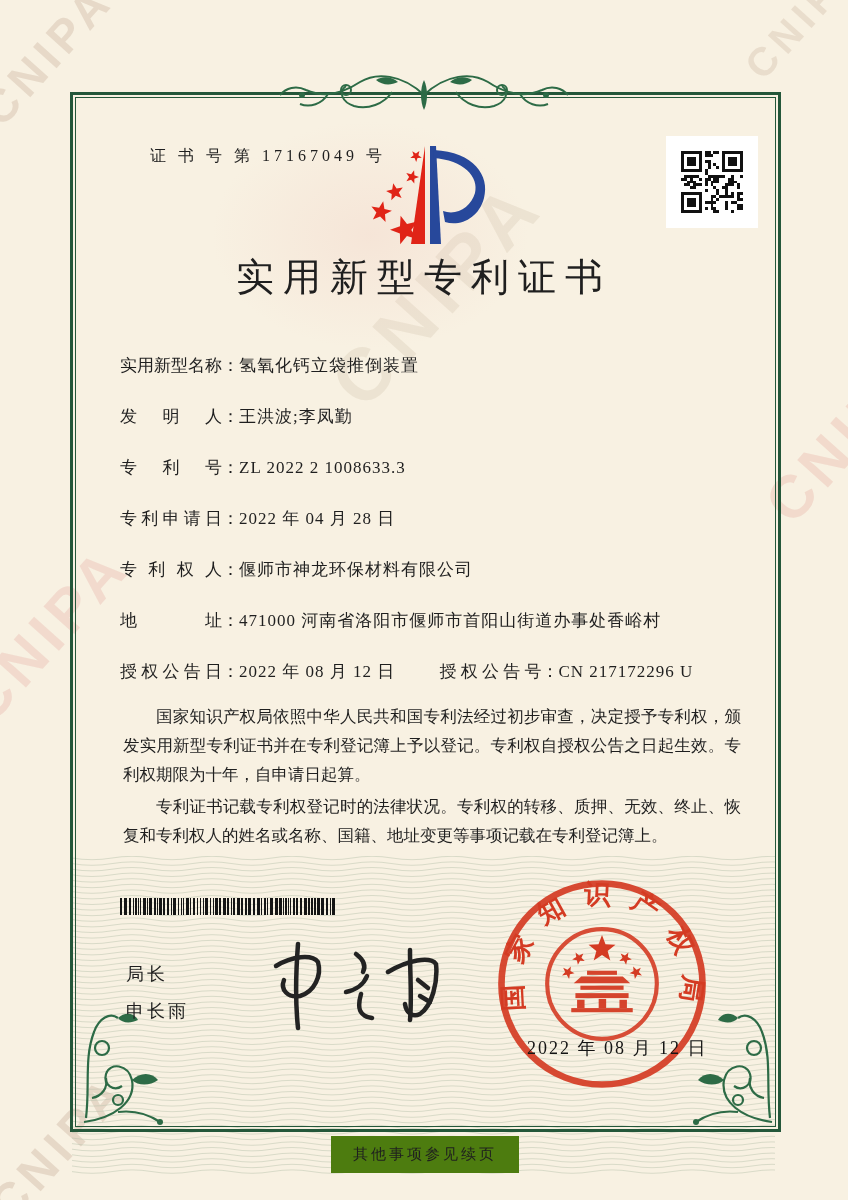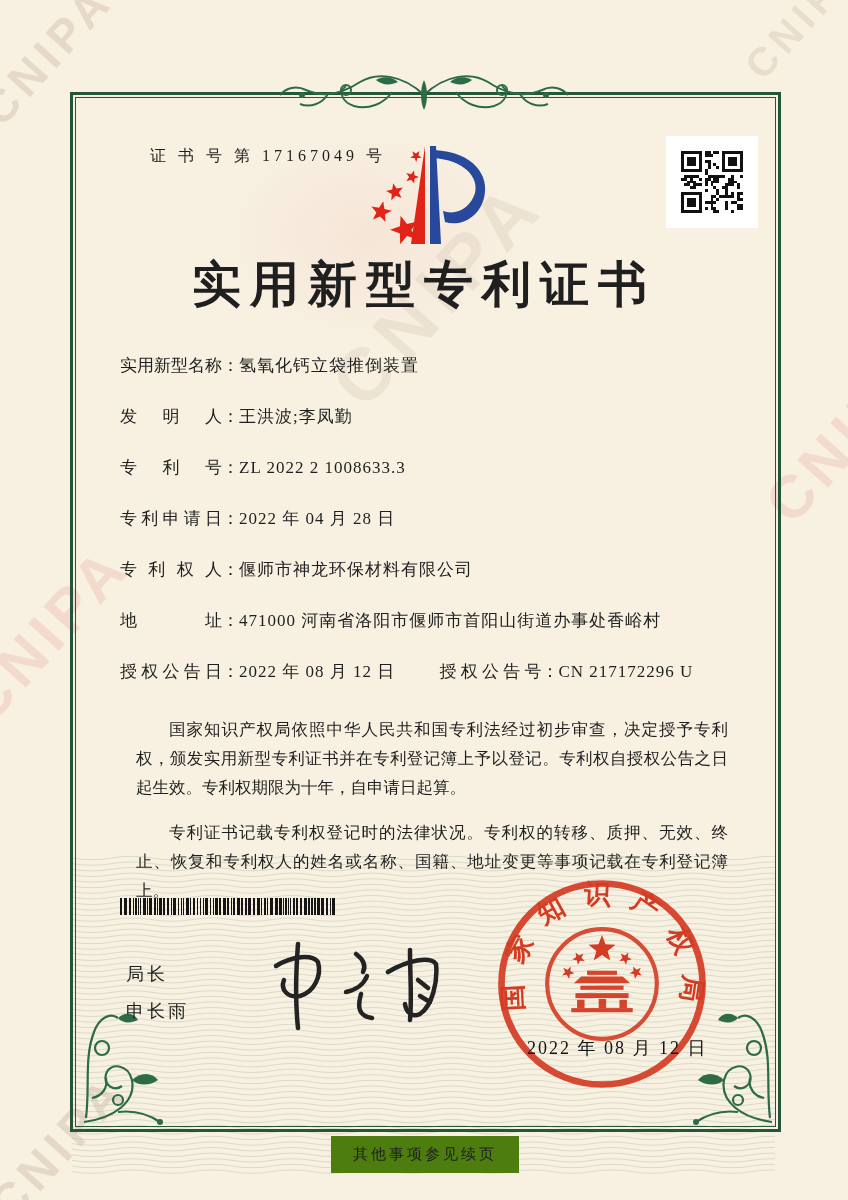--- a/index.html
+++ b/index.html
@@ -34,33 +34,33 @@
   
   .orn-top{position:absolute; left:272px; top:62px; z-index:2;}
   .orn-bl{position:absolute; left:78px; top:1002px; z-index:2;}
   .orn-br{position:absolute; left:682px; top:1002px; transform:scaleX(-1); z-index:2;}
   
   .cert-no{position:absolute; left:118px; top:146px; font-size:16px; letter-spacing:4px; z-index:3;margin-left:32px;}
   .logo{position:absolute; left:352px; top:140px; z-index:3;}
   .qr-panel{position:absolute; left:666px; top:136px; width:92px; height:92px; background:#ffffff; z-index:3;
             display:flex; align-items:center; justify-content:center;}
   .title{position:absolute; left:0; top:252px; width:100%; text-align:center;
-         font-size:49px; font-weight:bold; letter-spacing:9px; z-index:3;}
+         font-size:38px; font-weight:normal; letter-spacing:9px; z-index:3;}
   
   .fields{position:absolute; left:120px; top:354px; width:630px; display:flex; flex-direction:column; gap:27px;
           font-size:17px; line-height:24px; z-index:3;}
   .frow{white-space:nowrap;}
   .flabel{display:inline-block; width:102px; text-align:justify; text-align-last:justify; vertical-align:bottom;}
   .fcolon{display:inline-block;}
   .fvalue{letter-spacing:1px;}
   .fpair2{margin-left:40px;}
   
   .body-text{position:absolute; left:120px; top:699px; width:624px; font-size:16.5px; line-height:29px;
              text-align:justify; z-index:3;}
-  .body-text p{margin:16px; text-indent:2em;}
+  .body-text p{margin:3px; text-indent:2em;}
   
   .barcode{position:absolute; left:120px; top:898px; z-index:3;}
   .duty-title{position:absolute; left:126px; top:962px; font-size:18px; letter-spacing:3px;
               font-family:"Liberation Sans","DejaVu Sans",sans-serif; z-index:3;}
   .duty-name{position:absolute; left:126px; top:999px; font-size:18px; letter-spacing:3px;
              font-family:"Liberation Sans","DejaVu Sans",sans-serif; z-index:3;}
   .sig{position:absolute; left:260px; top:936px; z-index:3;}
   .seal{position:absolute; left:494px; top:876px; z-index:3;}
   .seal-date{position:absolute; left:527px; top:1036px; font-size:18px; letter-spacing:2px; color:#141414; z-index:4;}
   .page-info{position:absolute; left:0; top:1093px; width:100%; text-align:center; font-size:14px;

